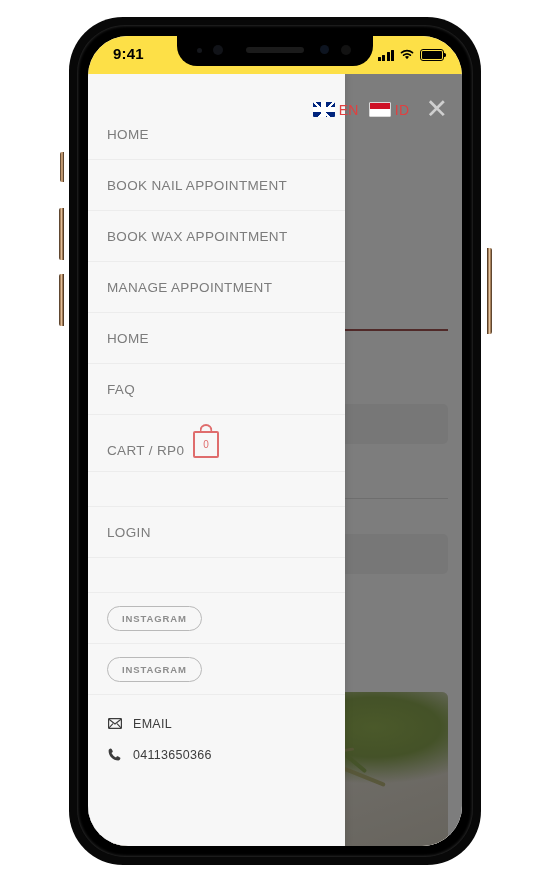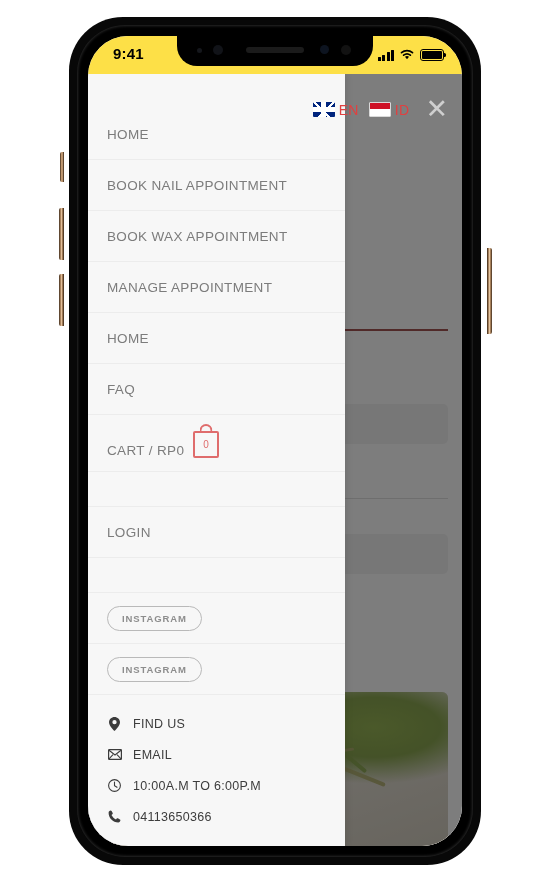--- a/index.html
+++ b/index.html
@@ -528,43 +528,26 @@
         <div class="social-row">
           <button class="pill">INSTAGRAM</button>
         </div>
         <div class="social-row">
           <button class="pill">INSTAGRAM</button>
         </div>
 
         <div class="contact-list">
           <div class="contact-item">
             <span class="ci-icon">
-              <svg width="11" height="14" viewBox="0 0 11 14">
-                  <path d="M5.5 0C2.5 0 0 2.4 0 5.3 0 9.1 5.5 14 5.5 14S11 9.1 11 5.3C11 2.4 8.5 0 5.5 0zm0 7.3A2.1 2.1 0 1 1 5.5 3a2.1 2.1 0 0 1 0 4.3z" fill="#3c3c3c"></path>
-                </svg>
-            </span>
-            <span>FIND US</span>
-          </div>
-          <div class="contact-item">
-            <span class="ci-icon">
               <svg width="14" height="11" viewBox="0 0 14 11">
                   <rect x="0.6" y="0.6" width="12.8" height="9.8" rx="0.6" fill="none" stroke="#3c3c3c" stroke-width="1.2"></rect>
                   <path d="M1 1.2L7 6 13 1.2M1 9.8L5 5.6M13 9.8L9 5.6" fill="none" stroke="#3c3c3c" stroke-width="1.1"></path>
                 </svg>
             </span>
             <span>EMAIL</span>
-          </div>
-          <div class="contact-item">
-            <span class="ci-icon">
-              <svg width="13" height="13" viewBox="0 0 13 13">
-                  <circle cx="6.5" cy="6.5" r="5.9" fill="none" stroke="#3c3c3c" stroke-width="1.1"></circle>
-                  <path d="M6.5 3.1V6.7L9 8.3" fill="none" stroke="#3c3c3c" stroke-width="1.1" stroke-linecap="round"></path>
-                </svg>
-            </span>
-            <span>10:00A.M TO 6:00P.M</span>
           </div>
           <div class="contact-item">
             <span class="ci-icon">
               <svg width="13" height="13" viewBox="0 0 13 13">
                   <path d="M2.6 0.6C1.6 0.6 0.6 1.6 0.6 2.7c0 5.4 4.3 9.7 9.7 9.7 1.1 0 2.1-1 2.1-2.1 0-0.4-0.2-0.7-0.5-0.9l-2-1.1c-0.4-0.2-0.9-0.1-1.2 0.3l-0.7 0.9C6.3 8.6 4.4 6.7 3.5 4.9l0.9-0.7C4.8 3.9 4.9 3.4 4.7 3l-1.1-2C3.4 0.8 3 0.6 2.6 0.6z" fill="#3c3c3c"></path>
                 </svg>
             </span>
             <span>04113650366</span>
           </div>
         </div>

